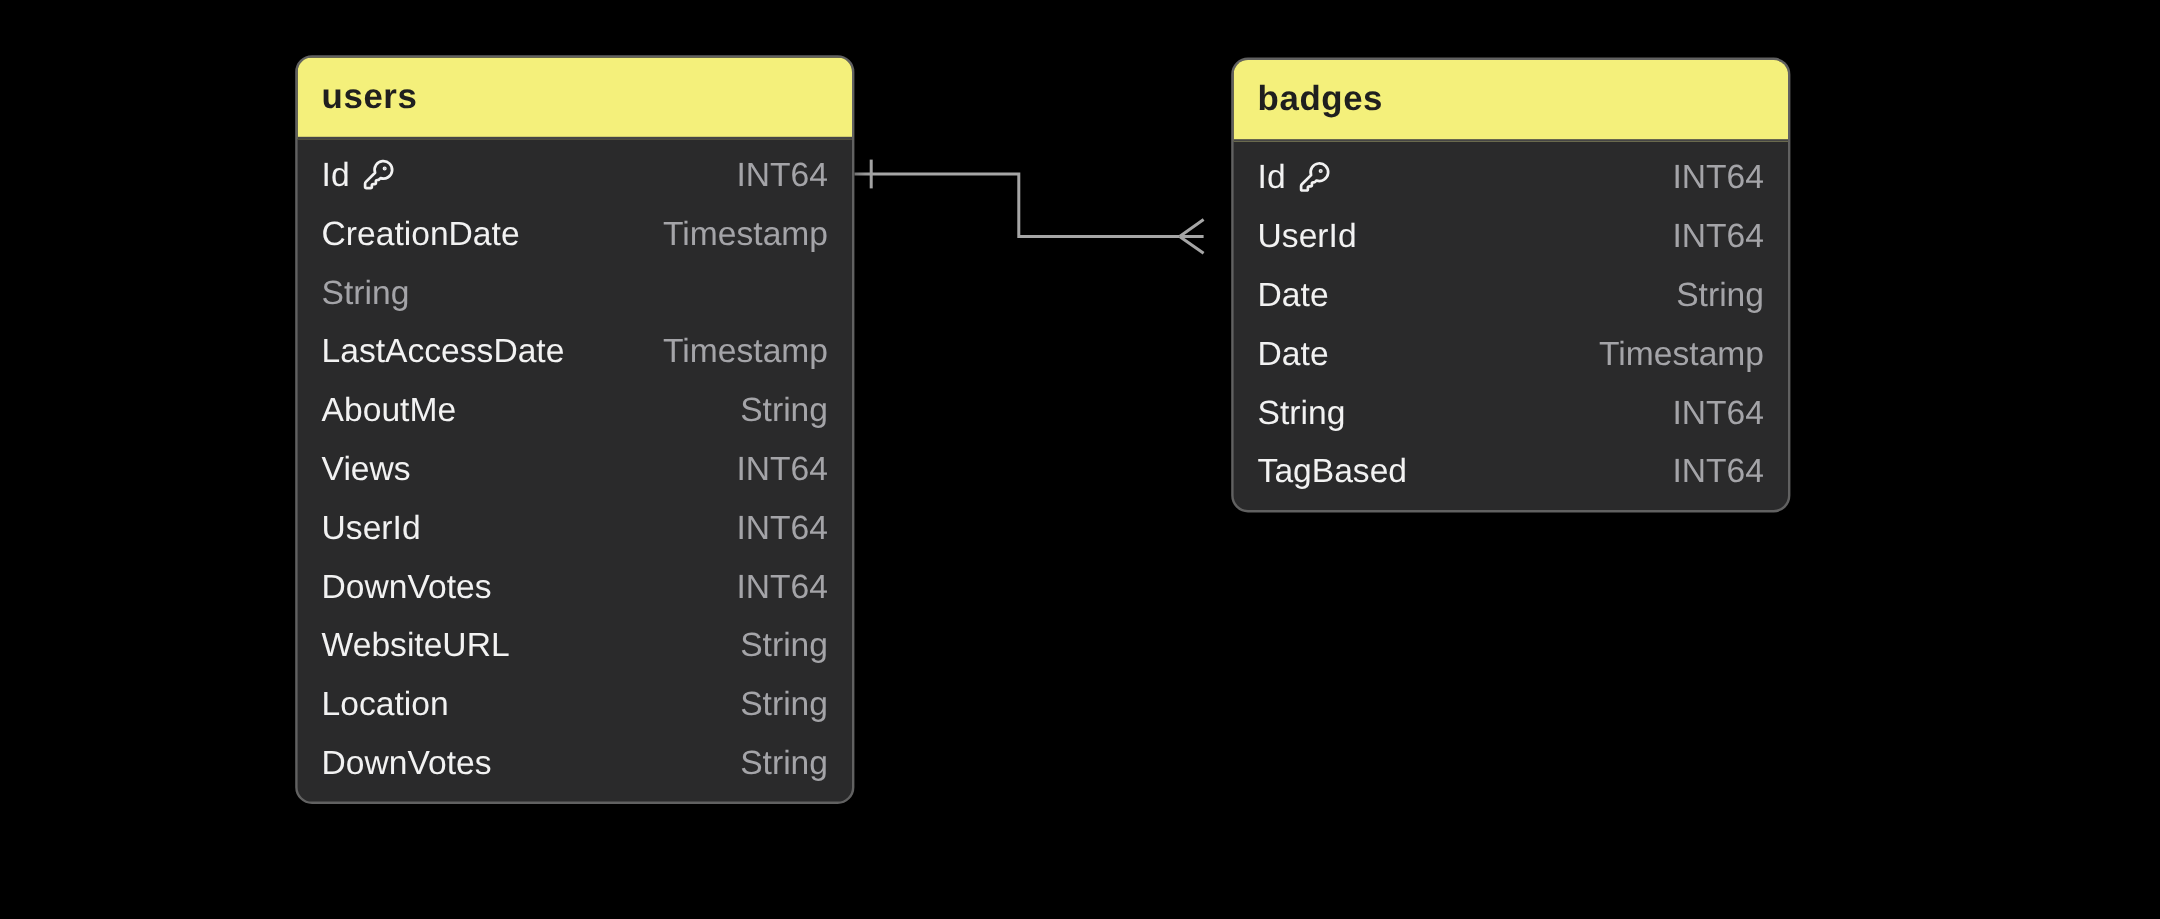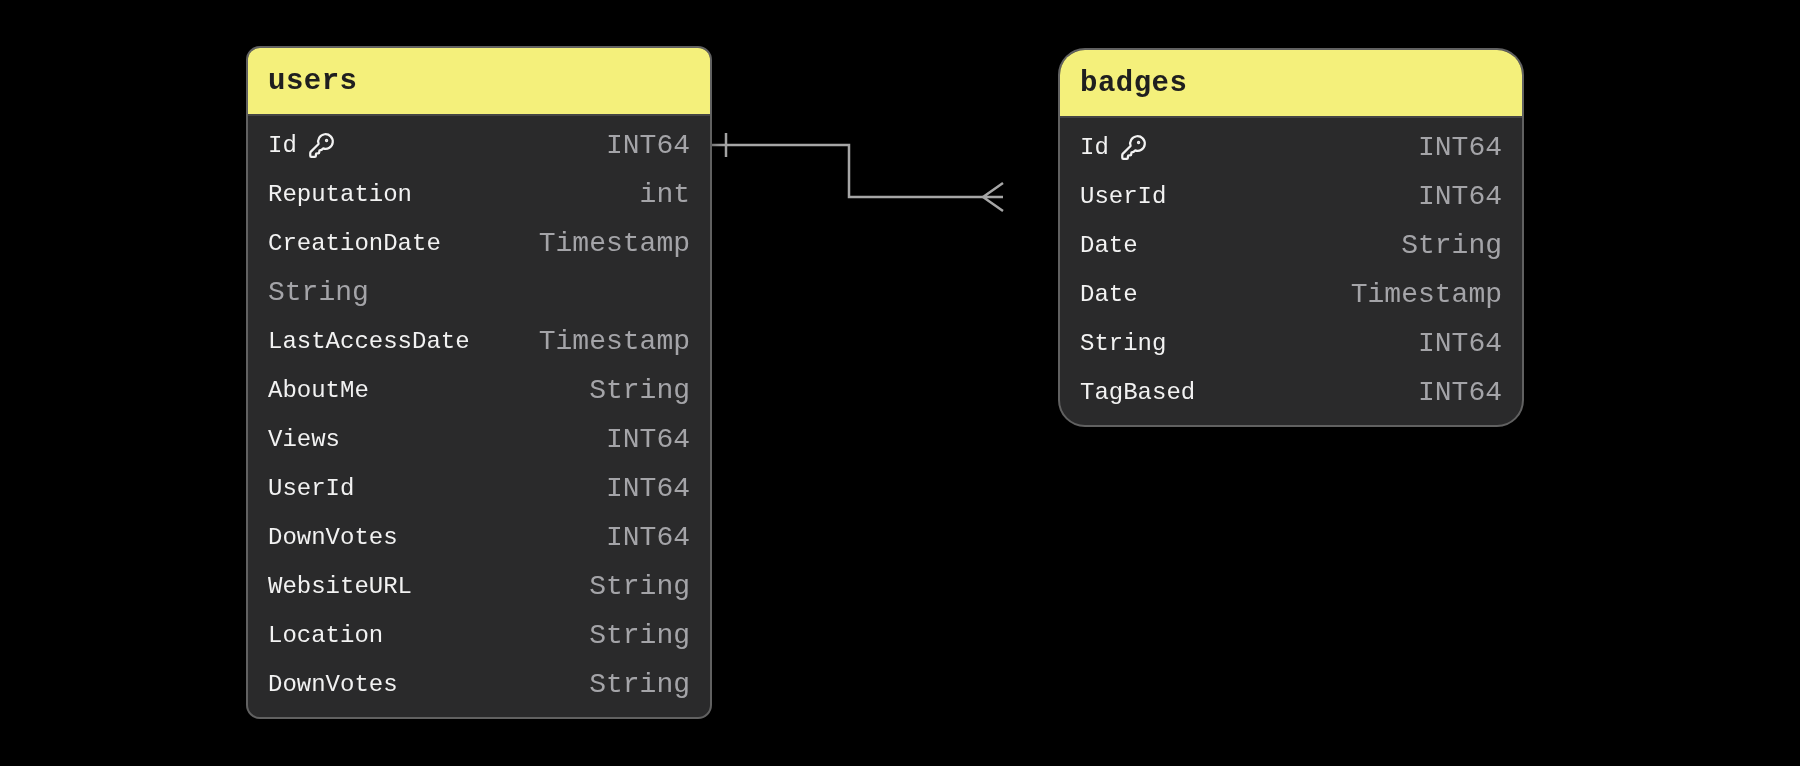--- a/index.html
+++ b/index.html
@@ -6,21 +6,21 @@
     margin: 0;
     padding: 0;
     background: #000000;
   }
   .canvas {
     position: relative;
     width: 1800px;
     height: 766px;
     background: #000000;
     overflow: hidden;
-    font-family: Liberation Mono, monospace;
+    font-family: Liberation Sans, sans-serif;
   }
   .rel-layer {
     position: absolute;
     left: 0;
     top: 0;
     width: 1800px;
     height: 766px;
     pointer-events: none;
   }
   .rel-layer .rel-line { pointer-events: stroke; }
@@ -28,21 +28,21 @@
     position: absolute;
     width: 466px;
     box-sizing: border-box;
     background: #2a2a2b;
     border: 2px solid #616161;
     border-radius: 14px;
     box-shadow: 0 6px 16px rgba(0,0,0,0.6);
     overflow: hidden;
   }
   .db-table--users  { left: 246px; top: 46px; }
-  .db-table--badges { left: 1058px; top: 48px; border-radius: 27px; }
+  .db-table--badges { left: 1026px; top: 48px; }
   .db-table__header {
     height: 66px;
     background: #f4f07b;
     border-bottom: 2px solid #454545;
     display: flex;
     align-items: center;
     padding: 0 20px;
     cursor: grab;
   }
   .db-table__title {
@@ -56,21 +56,21 @@
   }
   .field-row {
     height: 49px;
     display: flex;
     align-items: center;
     justify-content: space-between;
     padding: 0 20px;
   }
   .field-row__name {
     color: #f2f2f2;
-    font-size: 24px;
+    font-size: 28px;
     display: flex;
     align-items: center;
     gap: 11px;
     white-space: nowrap;
   }
   .field-row__type {
     color: #a4a4a8;
     font-size: 28px;
     white-space: nowrap;
   }
@@ -102,24 +102,20 @@
     </header>
     <div class="db-table__body">
         <div class="field-row">
           <span class="field-row__name">Id<span class="key-icon">
               <svg viewBox="0 0 24 24" fill="none" stroke="currentColor" stroke-width="2" stroke-linecap="round" stroke-linejoin="round">
                 <path d="M2.586 17.414A2 2 0 0 0 2 18.828V21a1 1 0 0 0 1 1h3a1 1 0 0 0 1-1v-1a1 1 0 0 1 1-1h1a1 1 0 0 0 1-1v-1a1 1 0 0 1 1-1h.172a2 2 0 0 0 1.414-.586l.814-.814a6.5 6.5 0 1 0-4-4z"></path>
                 <circle cx="16.5" cy="7.5" r=".5" fill="currentColor"></circle>
               </svg>
             </span></span>
           <span class="field-row__type">INT64</span>
-        </div>
-        <div class="field-row">
-          <span class="field-row__name">Reputation</span>
-          <span class="field-row__type">int</span>
         </div>
         <div class="field-row">
           <span class="field-row__name">CreationDate</span>
           <span class="field-row__type">Timestamp</span>
         </div>
         <div class="field-row">
           <span class="field-row__type">String</span>
         </div>
         <div class="field-row">
           <span class="field-row__name">LastAccessDate</span>

